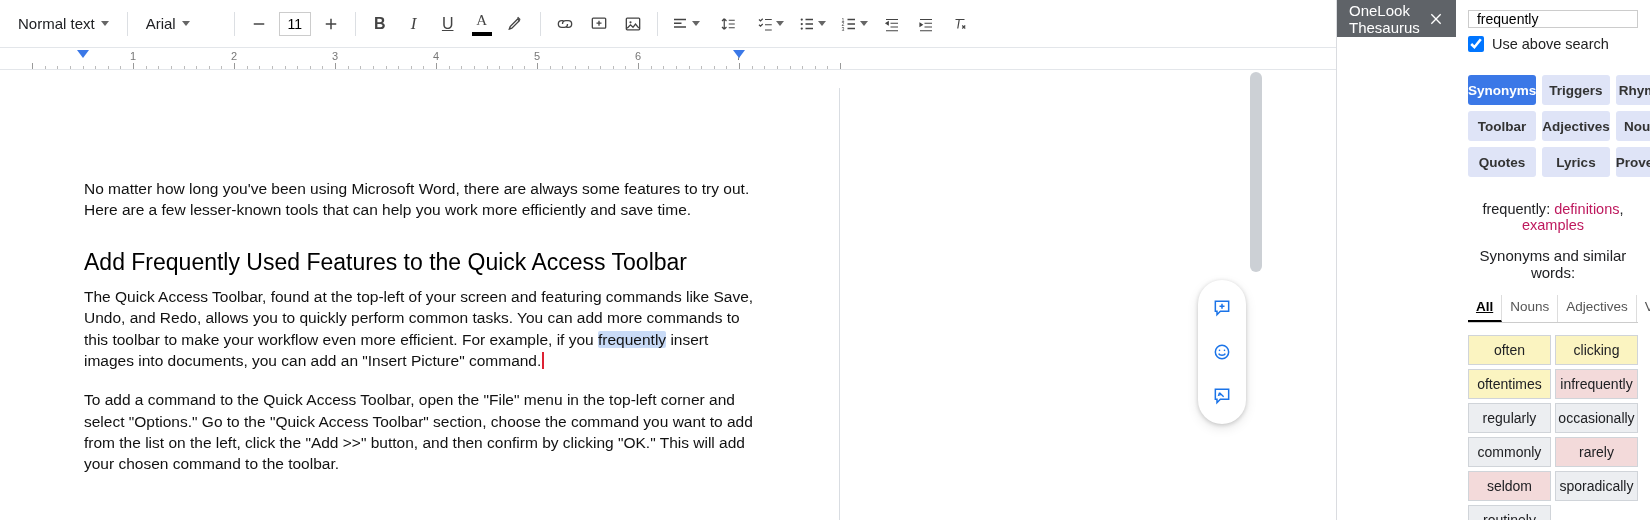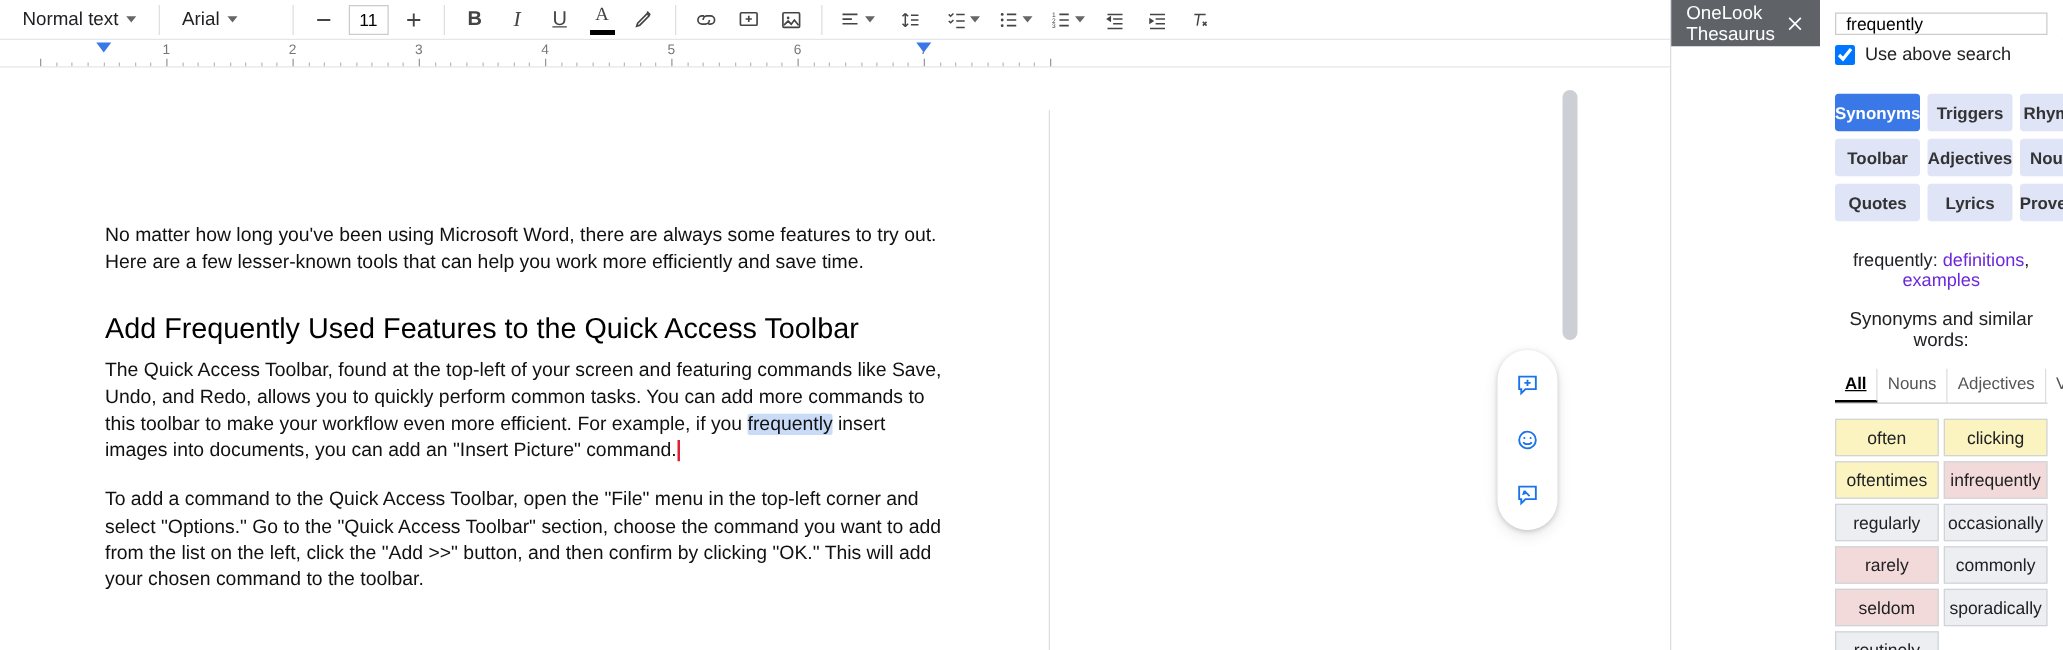--- a/index.html
+++ b/index.html
@@ -1,19 +1,19 @@
 <!DOCTYPE html>
 <html><head>
 <meta charset="utf-8">
 <style>
 * { box-sizing: border-box; margin: 0; padding: 0; }
 body { font-family: Arial, sans-serif; font-size: 14px; color: #202124; background: #fff; overflow: hidden; width: 1650px; height: 520px; position: relative; }
 
 
-.toolbar { height: 32px; display: flex; align-items: center; padding: 0 8px; gap: 2px; border-bottom: 1px solid #e3e6ea; background: #fff; }
+.toolbar { height: 48px; display: flex; align-items: center; padding: 0 8px; gap: 2px; border-bottom: 1px solid #e3e6ea; background: #fff; }
 .tb-sep { width: 1px; height: 24px; background: #dcdfe3; margin: 0 6px; }
 .tb-btn { width: 32px; height: 32px; display: flex; align-items: center; justify-content: center; border-radius: 4px; cursor: pointer; color: #444; }
 .style-select { display:flex; align-items:center; gap:6px; padding: 0 10px; height:32px; cursor:pointer; font-size:15px; }
 .font-select { display:flex; align-items:center; gap:6px; padding: 0 10px; height:32px; cursor:pointer; font-size:15px; min-width:90px; }
 .caret { width:0; height:0; border-left:4px solid transparent; border-right:4px solid transparent; border-top:5px solid #666; }
 .fontsize { display:flex; align-items:center; gap:4px; }
 .fontsize input { width: 32px; height:24px; text-align:center; border:1px solid #ccc; font-size:14px; }
 .underline-color { position:relative; }
 .underline-color .bar { position:absolute; bottom:4px; left:6px; right:6px; height:4px; background:#000; }
 .color-a .bar { background:#000; }
@@ -52,21 +52,21 @@
 .side-body { padding:10px 12px 8px; display:flex; flex-direction:column; gap:8px; overflow:auto; }
 .side-input { width:100%; height:28px; border:1px solid #ccc; padding: 0 8px; font-size:14px; }
 .side-check { display:flex; align-items:center; gap:8px; font-size:14.5px; color:#222; }
 .side-check input { width:16px; height:16px; }
 .btn-grid { display:grid; grid-template-columns: repeat(3, 1fr); gap:6px; margin-top:15px; }
 .cat-btn { height:30px; border-radius:3px; font-size:13.5px; font-weight:600; display:flex; align-items:center; justify-content:center; cursor:pointer; }
 .cat-btn.active { background:#3b78e7; color:#fff; }
 .cat-btn.inactive { background:#dfe4f7; color:#333; }
 .side-hr { height:1px; background:#d7dade; margin:6px 0 2px; }
 .lookup-line { text-align:center; font-size:14.5px; }
-.lookup-line a { color:#6d28d9; text-decoration:none; }
+.lookup-line a { color:#be185d; text-decoration:none; }
 .section-title { text-align:center; font-size:15px; margin-top:6px; }
 .pos-tabs { display:flex; gap:0; border-bottom:1px solid #ccc; margin-top:6px; font-size:13.5px; }
 .pos-tab { padding:4px 8px 6px; cursor:pointer; color:#555; border-right:1px solid #ddd; }
 .pos-tab:last-child { border-right:none; }
 .pos-tab.active { font-weight:700; color:#000; border-bottom:2px solid #000;text-decoration:underline; }
 .word-grid { display:grid; grid-template-columns:1fr 1fr; gap:4px; margin-top:4px; }
 .word-cell { height:30px; display:flex; align-items:center; justify-content:center; font-size:14px; border:1px solid #d0d4d9; cursor:pointer; }
 .word-yellow { background:#fbf4c1; }
 .word-pink { background:#f3dada; }
 .word-gray { background:#eceef1; }
@@ -365,20 +365,20 @@
         <div class="pos-tab">Verbs</div>
         <div class="pos-tab">Adverbs</div>
       </div>
     <div class="word-grid" id="word-grid">
         <div class="word-cell word-yellow">often</div>
         <div class="word-cell word-yellow">clicking</div>
         <div class="word-cell word-yellow">oftentimes</div>
         <div class="word-cell word-pink">infrequently</div>
         <div class="word-cell word-gray">regularly</div>
         <div class="word-cell word-gray">occasionally</div>
+        <div class="word-cell word-gray">commonly</div>
         <div class="word-cell word-pink">rarely</div>
-        <div class="word-cell word-gray">commonly</div>
         <div class="word-cell word-pink">seldom</div>
         <div class="word-cell word-gray">sporadically</div>
         <div class="word-cell word-gray">routinely</div>
       </div>
   </div>
 </div>
 
 </body></html>

